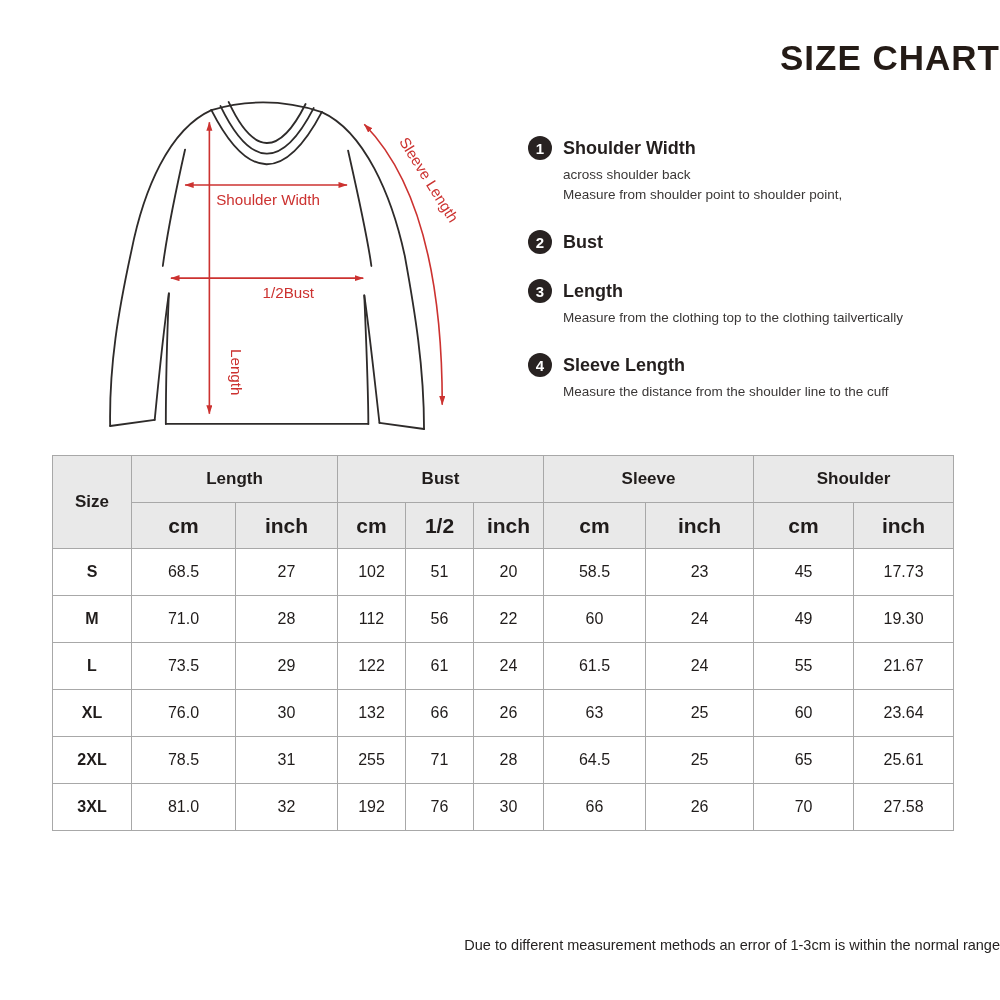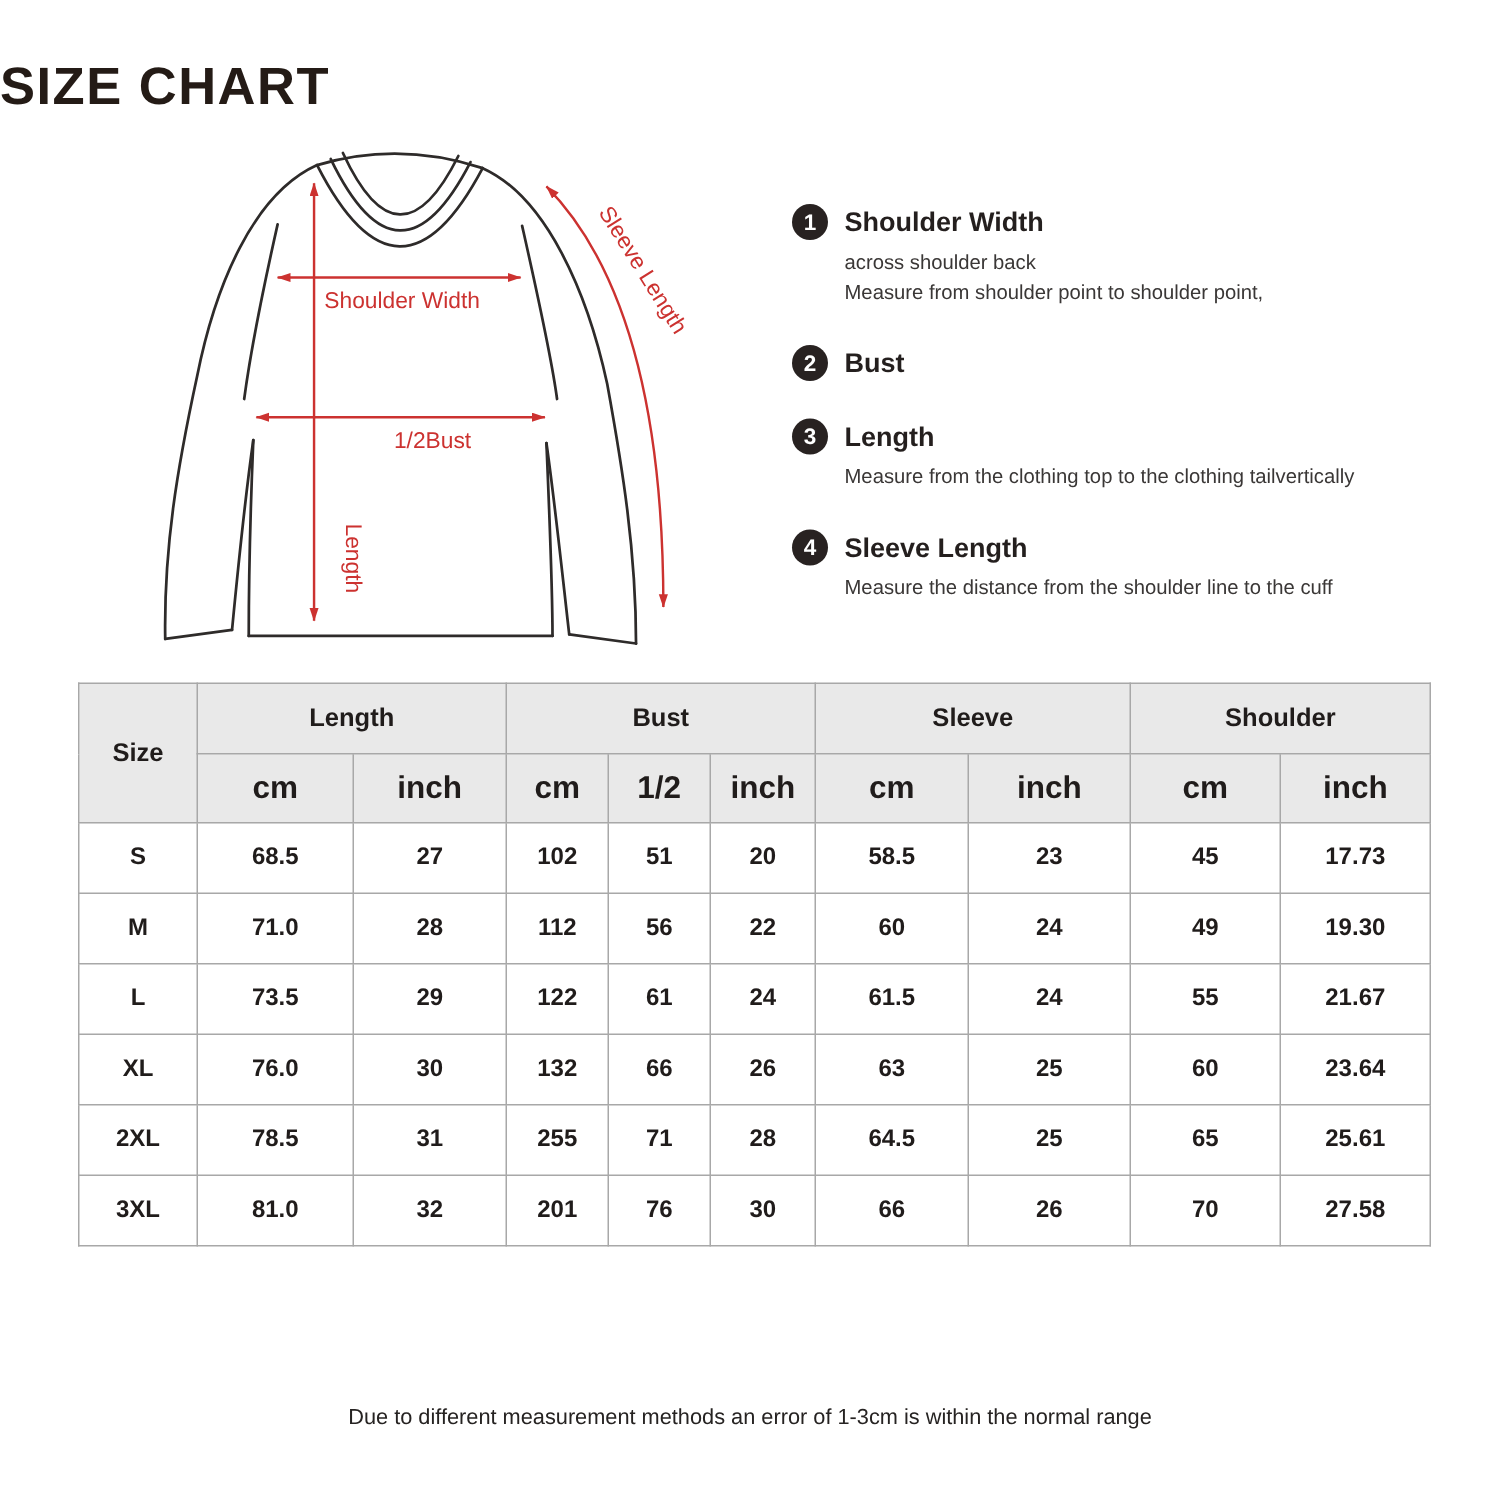--- a/index.html
+++ b/index.html
@@ -1,21 +1,21 @@
 <!DOCTYPE html>
 <html><head>
 <meta charset="utf-8">
 <style>
   html,body{margin:0;padding:0;}
   body{
     width:1000px;height:1000px;position:relative;background:#ffffff;
     font-family:"Liberation Sans", sans-serif;color:#241f1e;overflow:hidden;
   }
   .page-title{
-    position:absolute;top:38px;left:0;width:1000px;text-align:left;
+    position:absolute;top:38px;left:0;width:1000px;text-align:right;
     font-size:35px;font-weight:bold;letter-spacing:1px;color:#241b16;margin:0;
   }
   
   .diagram{position:absolute;left:98px;top:92px;width:405px;height:348px;}
   
   .instructions{position:absolute;left:528px;top:136px;width:445px;}
   .instr-item{margin-bottom:25px;}
   .instr-head{display:flex;align-items:center;gap:11px;}
   .num-circle{
     width:24px;height:24px;border-radius:50%;background:#282221;color:#ffffff;
@@ -26,25 +26,25 @@
   .instr-body{margin-left:35px;margin-top:5px;font-size:13.5px;color:#3a3736;line-height:20px;}
   
   .size-table{
     position:absolute;left:52px;top:455px;width:901px;
     border-collapse:collapse;table-layout:fixed;text-align:center;color:#201c1b;
   }
   .size-table th,.size-table td{border:1px solid #a8a8a8;padding:0;}
   .size-table thead th{background:#e9e9e9;font-weight:bold;}
   .size-table .group-row th{height:46px;font-size:17px;}
   .size-table .sub-row th{height:45px;font-size:21px;}
-  .size-table tbody td{height:46px;font-size:16px;background:#ffffff;font-weight:bold;}
+  .size-table tbody td{height:46px;font-size:16px;background:#ffffff;font-weight:normal;}
   .size-table tbody td.size-cell{font-weight:bold;}
   
   .footer{
-    position:absolute;top:932px;left:0;width:1000px;text-align:center;
+    position:absolute;top:932px;left:0;width:1000px;text-align:right;
     font-size:14.5px;color:#262322;line-height:27px;
   }
 </style>
 </head>
 <body>
 
 <h1 class="page-title">SIZE CHART</h1>
 
 <svg class="diagram" viewBox="0 0 400 340">
   <defs>
@@ -217,21 +217,21 @@
         <td>28</td>
         <td>64.5</td>
         <td>25</td>
         <td>65</td>
         <td>25.61</td>
       </tr>
       <tr>
         <td class="size-cell">3XL</td>
         <td>81.0</td>
         <td>32</td>
-        <td>201</td>
+        <td>192</td>
         <td>76</td>
         <td>30</td>
         <td>66</td>
         <td>26</td>
         <td>70</td>
         <td>27.58</td>
       </tr>
     </tbody>
 </table>
 

